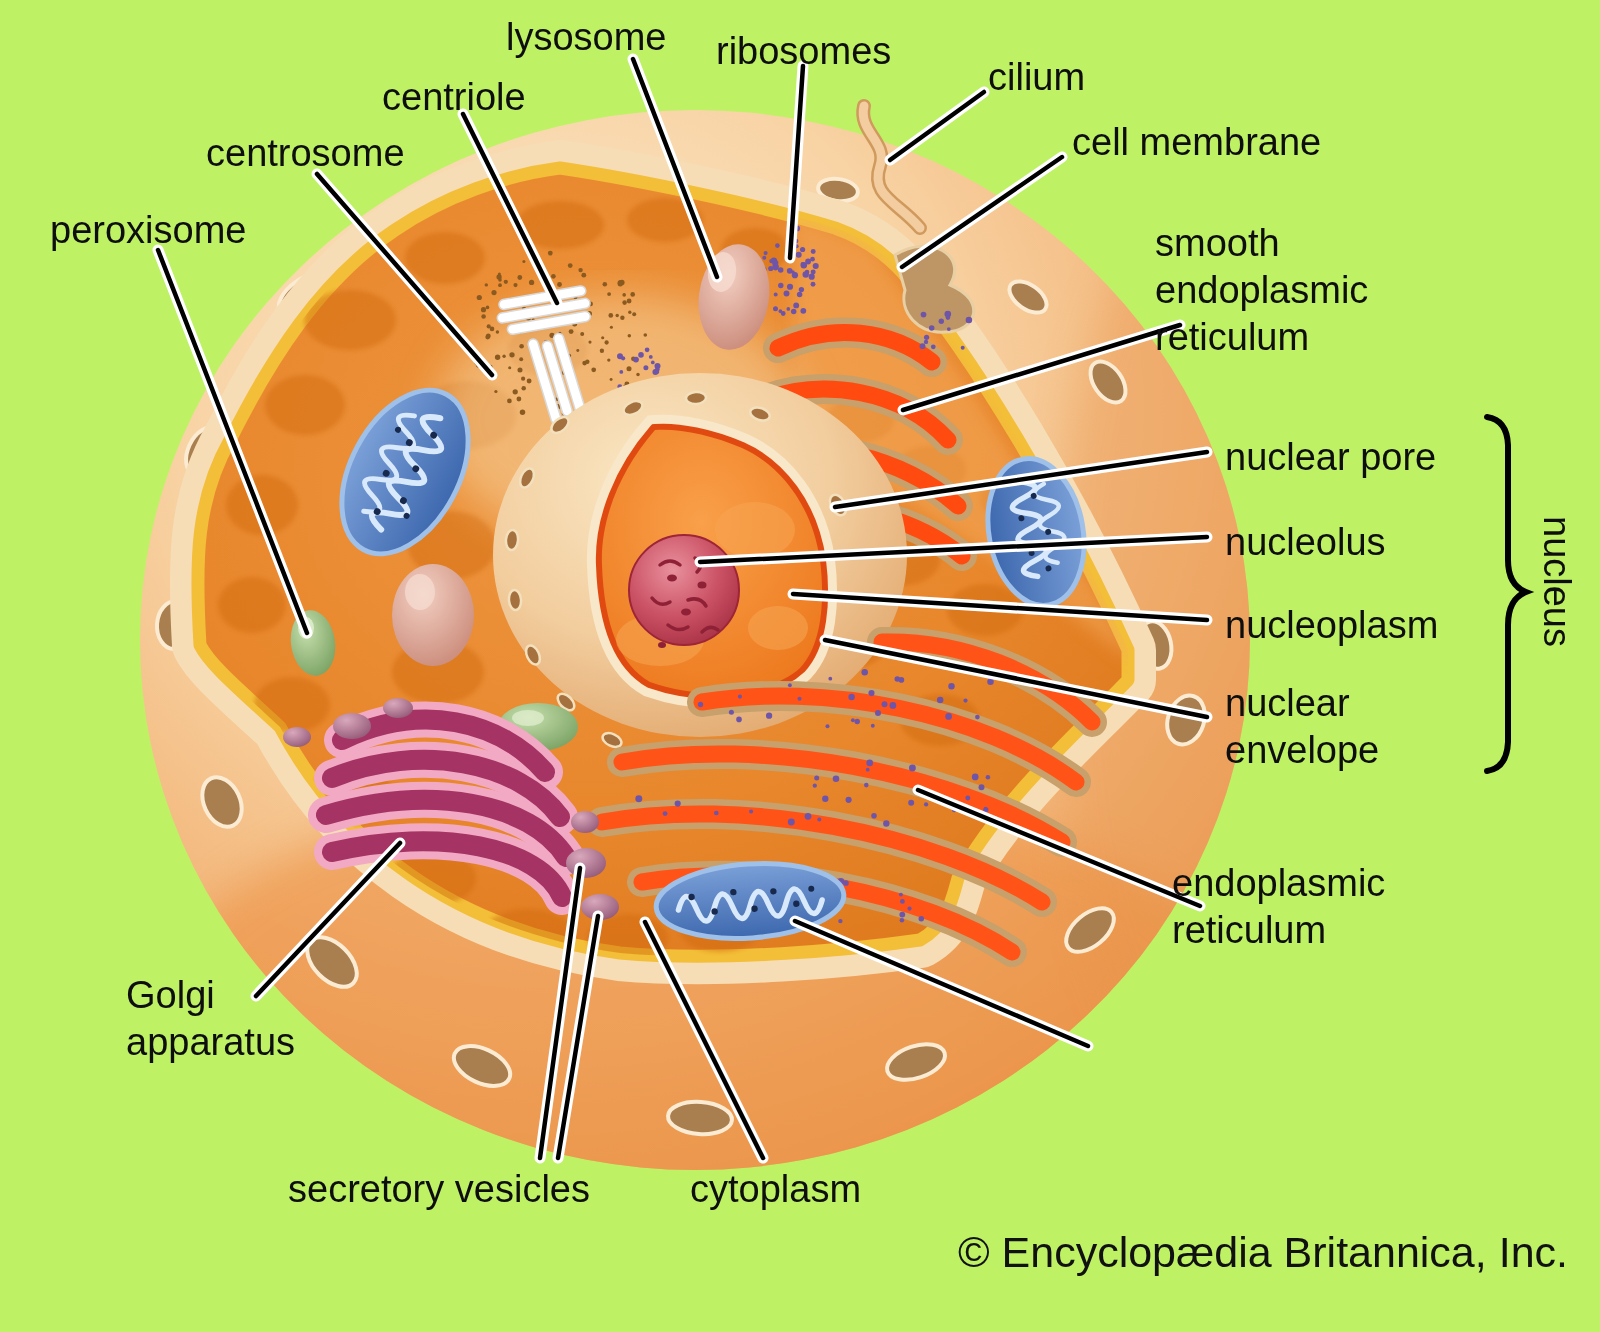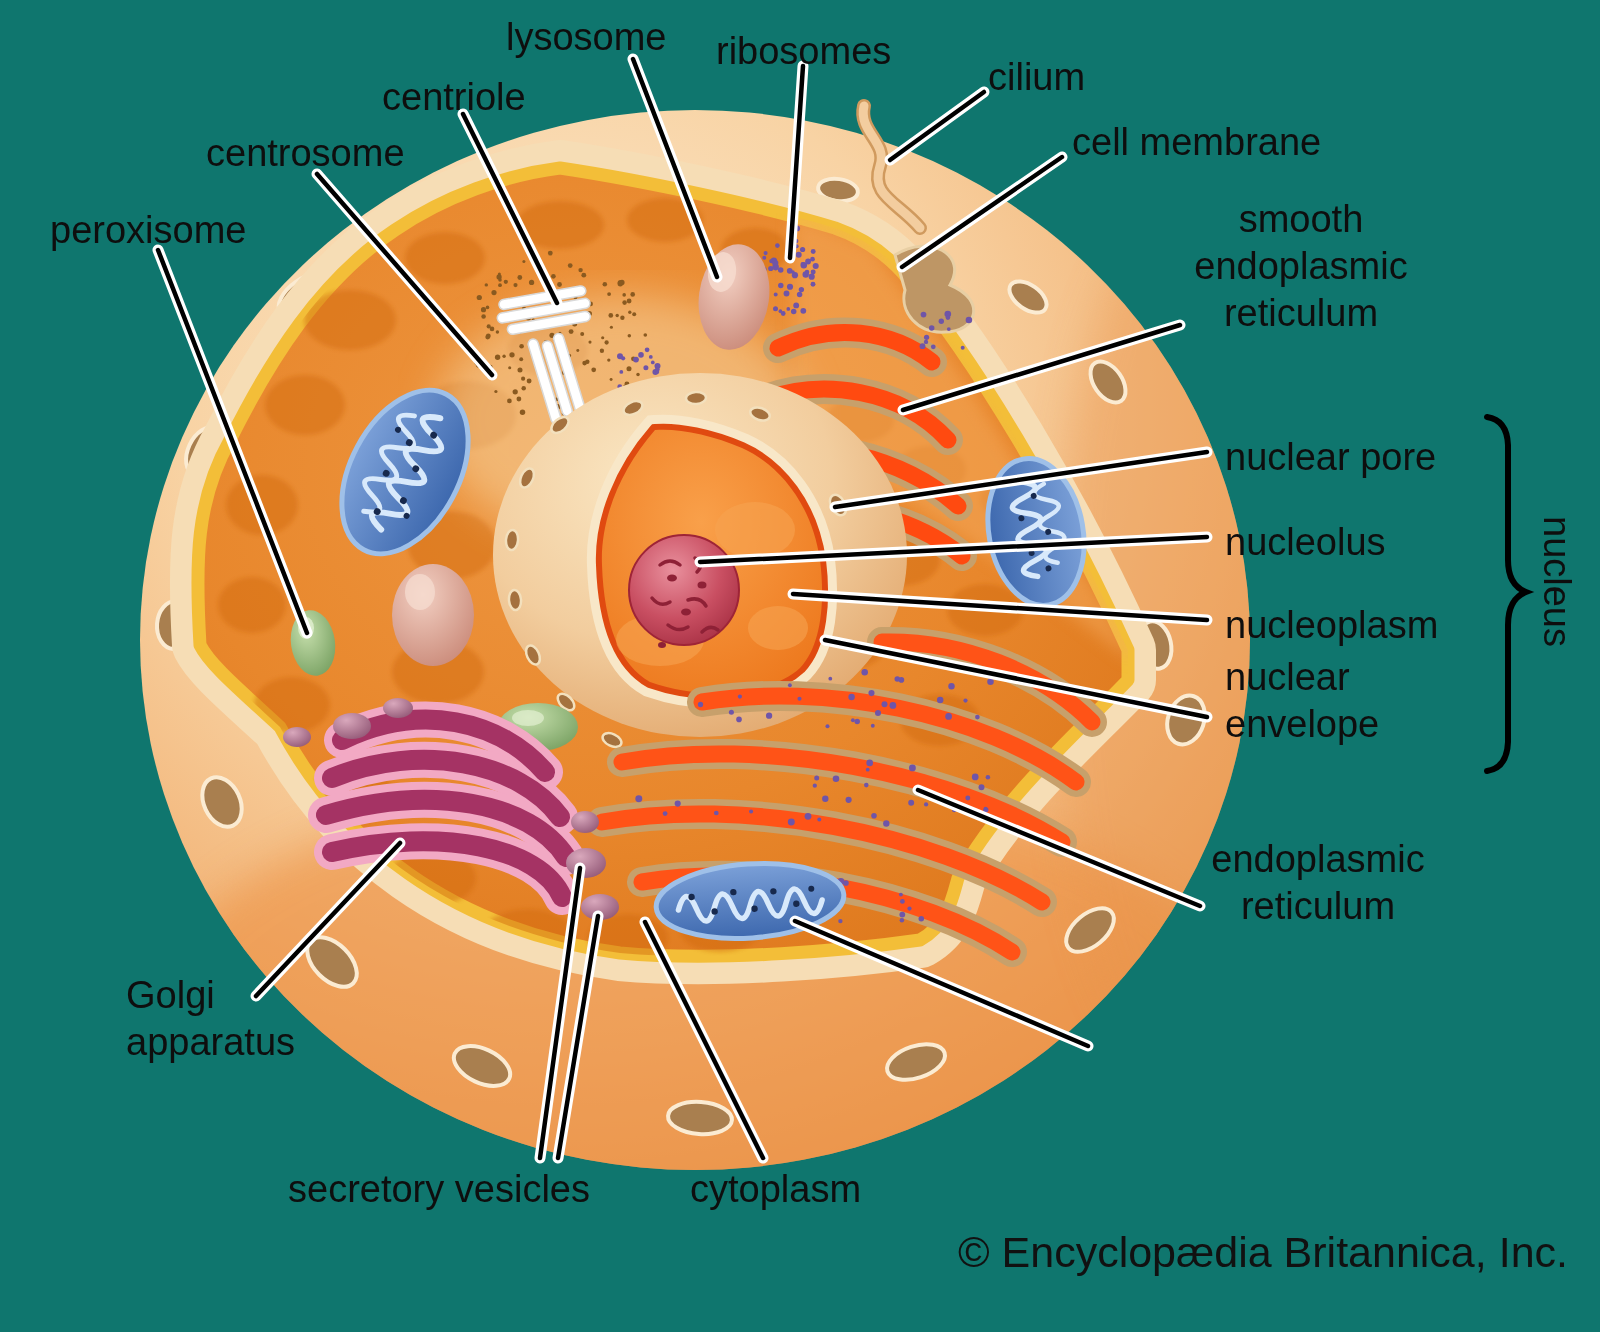--- a/index.html
+++ b/index.html
@@ -1,20 +1,20 @@
 <!DOCTYPE html>
 <html><head>
 <meta charset="utf-8">
 <style>
   html,body{margin:0;padding:0;background:#ffffff;}
-  .stage{position:relative;width:1600px;height:1332px;background:#0f766e;overflow:hidden;
+  .stage{position:relative;width:1600px;height:1332px;background:#bef264;overflow:hidden;
          font-family:"Liberation Sans", sans-serif;}
   .stage svg{position:absolute;left:0;top:0;}
   .lbl{position:absolute;color:#0e0e0e;font-size:38px;line-height:47px;white-space:nowrap;}
-  .lbl.right{text-align:center;}
+  .lbl.right{text-align:left;margin-top:24px;}
   .lbl .ln{display:block;}
   .lbl-nucleus{position:absolute;left:1578px;top:516px;transform:rotate(90deg);
                transform-origin:0 0;color:#0e0e0e;font-size:38px;white-space:nowrap;}
   .copyright{position:absolute;right:32px;top:1228px;color:#111;font-size:43px;white-space:nowrap;}
 </style>
 </head>
 <body>
 
 <div class="stage">
 
@@ -682,21 +682,21 @@
 <div class="lbl" style="left:1072px;top:119px">cell membrane</div>
 <div class="lbl right" style="left:1155px;top:196px;width:292px">
   <span class="ln">smooth</span>
   <span class="ln">endoplasmic</span>
   <span class="ln">reticulum</span>
 </div>
 <div class="lbl" style="left:1225px;top:434px">nuclear pore</div>
 <div class="lbl" style="left:50px;top:207px">peroxisome</div>
 <div class="lbl" style="left:1225px;top:519px">nucleolus</div>
 <div class="lbl" style="left:1225px;top:602px">nucleoplasm</div>
-<div class="lbl" style="left:1225px;top:654px">
+<div class="lbl" style="left:1225px;top:680px">
   <span class="ln">nuclear</span>
   <span class="ln">envelope</span>
 </div>
 <div class="lbl-nucleus">nucleus</div>
 <div class="lbl right" style="left:1172px;top:836px;width:292px">
   <span class="ln">endoplasmic</span>
   <span class="ln">reticulum</span>
 </div>
 <div class="lbl" style="left:126px;top:972px">
   <span class="ln">Golgi</span>

